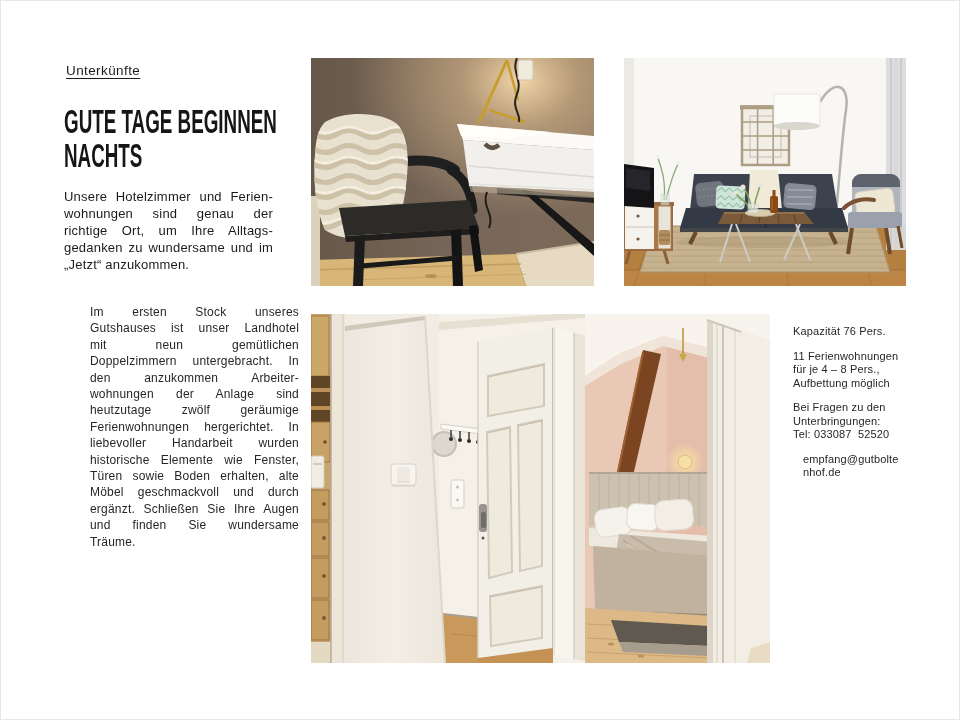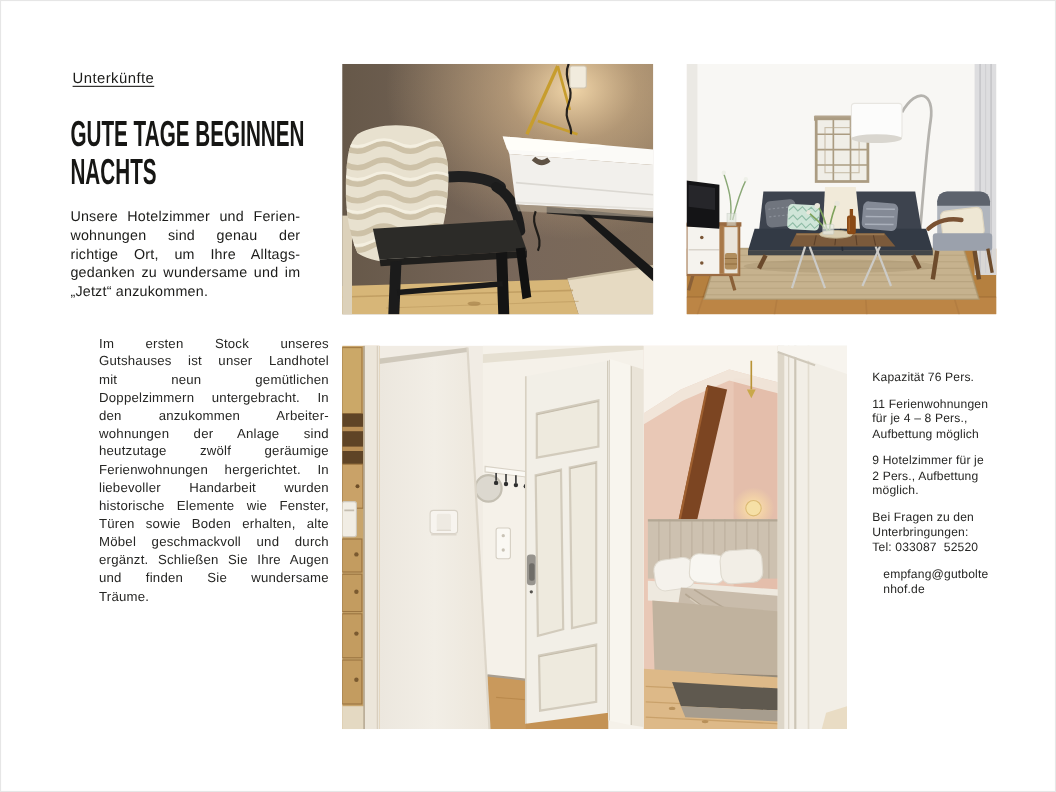--- a/index.html
+++ b/index.html
@@ -16,21 +16,21 @@
   .justify>div:last-child{text-align-last:left;}
   .intro{position:absolute;left:63px;top:187px;width:209px;font-size:13px;font-weight:400;
         line-height:17px;letter-spacing:.2px;color:#1b1b19;}
   .bodytext{position:absolute;left:63px;top:303px;width:209px;font-size:12px;
         line-height:16.4px;letter-spacing:.2px;color:#262624;margin-left:26px;}
   .photo{position:absolute;margin:0;overflow:hidden;}
   .photo svg{display:block;width:100%;height:100%;}
   .photo1{left:310px;top:57px;width:283px;height:228px;}
   .photo2{left:623px;top:57px;width:282px;height:228px;}
   .photo3{left:310px;top:313px;width:459px;height:349px;}
-  .sidebar{position:absolute;left:792px;top:336px;width:110px;font-size:11px;
+  .sidebar{position:absolute;left:792px;top:324px;width:110px;font-size:11px;
         line-height:13.5px;letter-spacing:.15px;color:#262624;}
   .sb{white-space:pre-wrap;margin:0 0 11px 0;}
   .sb.email{word-break:break-all;max-width:103px;margin-left:10px;}
 </style>
 </head>
 <body>
 
 <div class="page">
 
   <div class="eyebrow">Unterkünfte</div>
@@ -421,22 +421,19 @@
       <line x1="396" y1="6" x2="430" y2="18" stroke="#cfc8ba" stroke-width="2"></line>
       <polygon points="440,334 459,328 459,349 436,349" fill="#e9dcc4"></polygon>
     </svg>
   </figure>
 
   <aside class="sidebar">
     <div class="sb">Kapazität 76 Pers.</div>
     <div class="sb">11 Ferienwohnungen
 für je 4 – 8 Pers.,
 Aufbettung möglich</div>
-    <div class="sb">9 Hotelzimmer für je
-2 Pers., Aufbettung
-möglich.</div>
     <div class="sb">Bei Fragen zu den
 Unterbringungen:
 Tel: 033087  52520</div>
     <div class="sb email">empfang@gutboltenhof.de</div>
   </aside>
 
 </div>
 
 </body></html>

